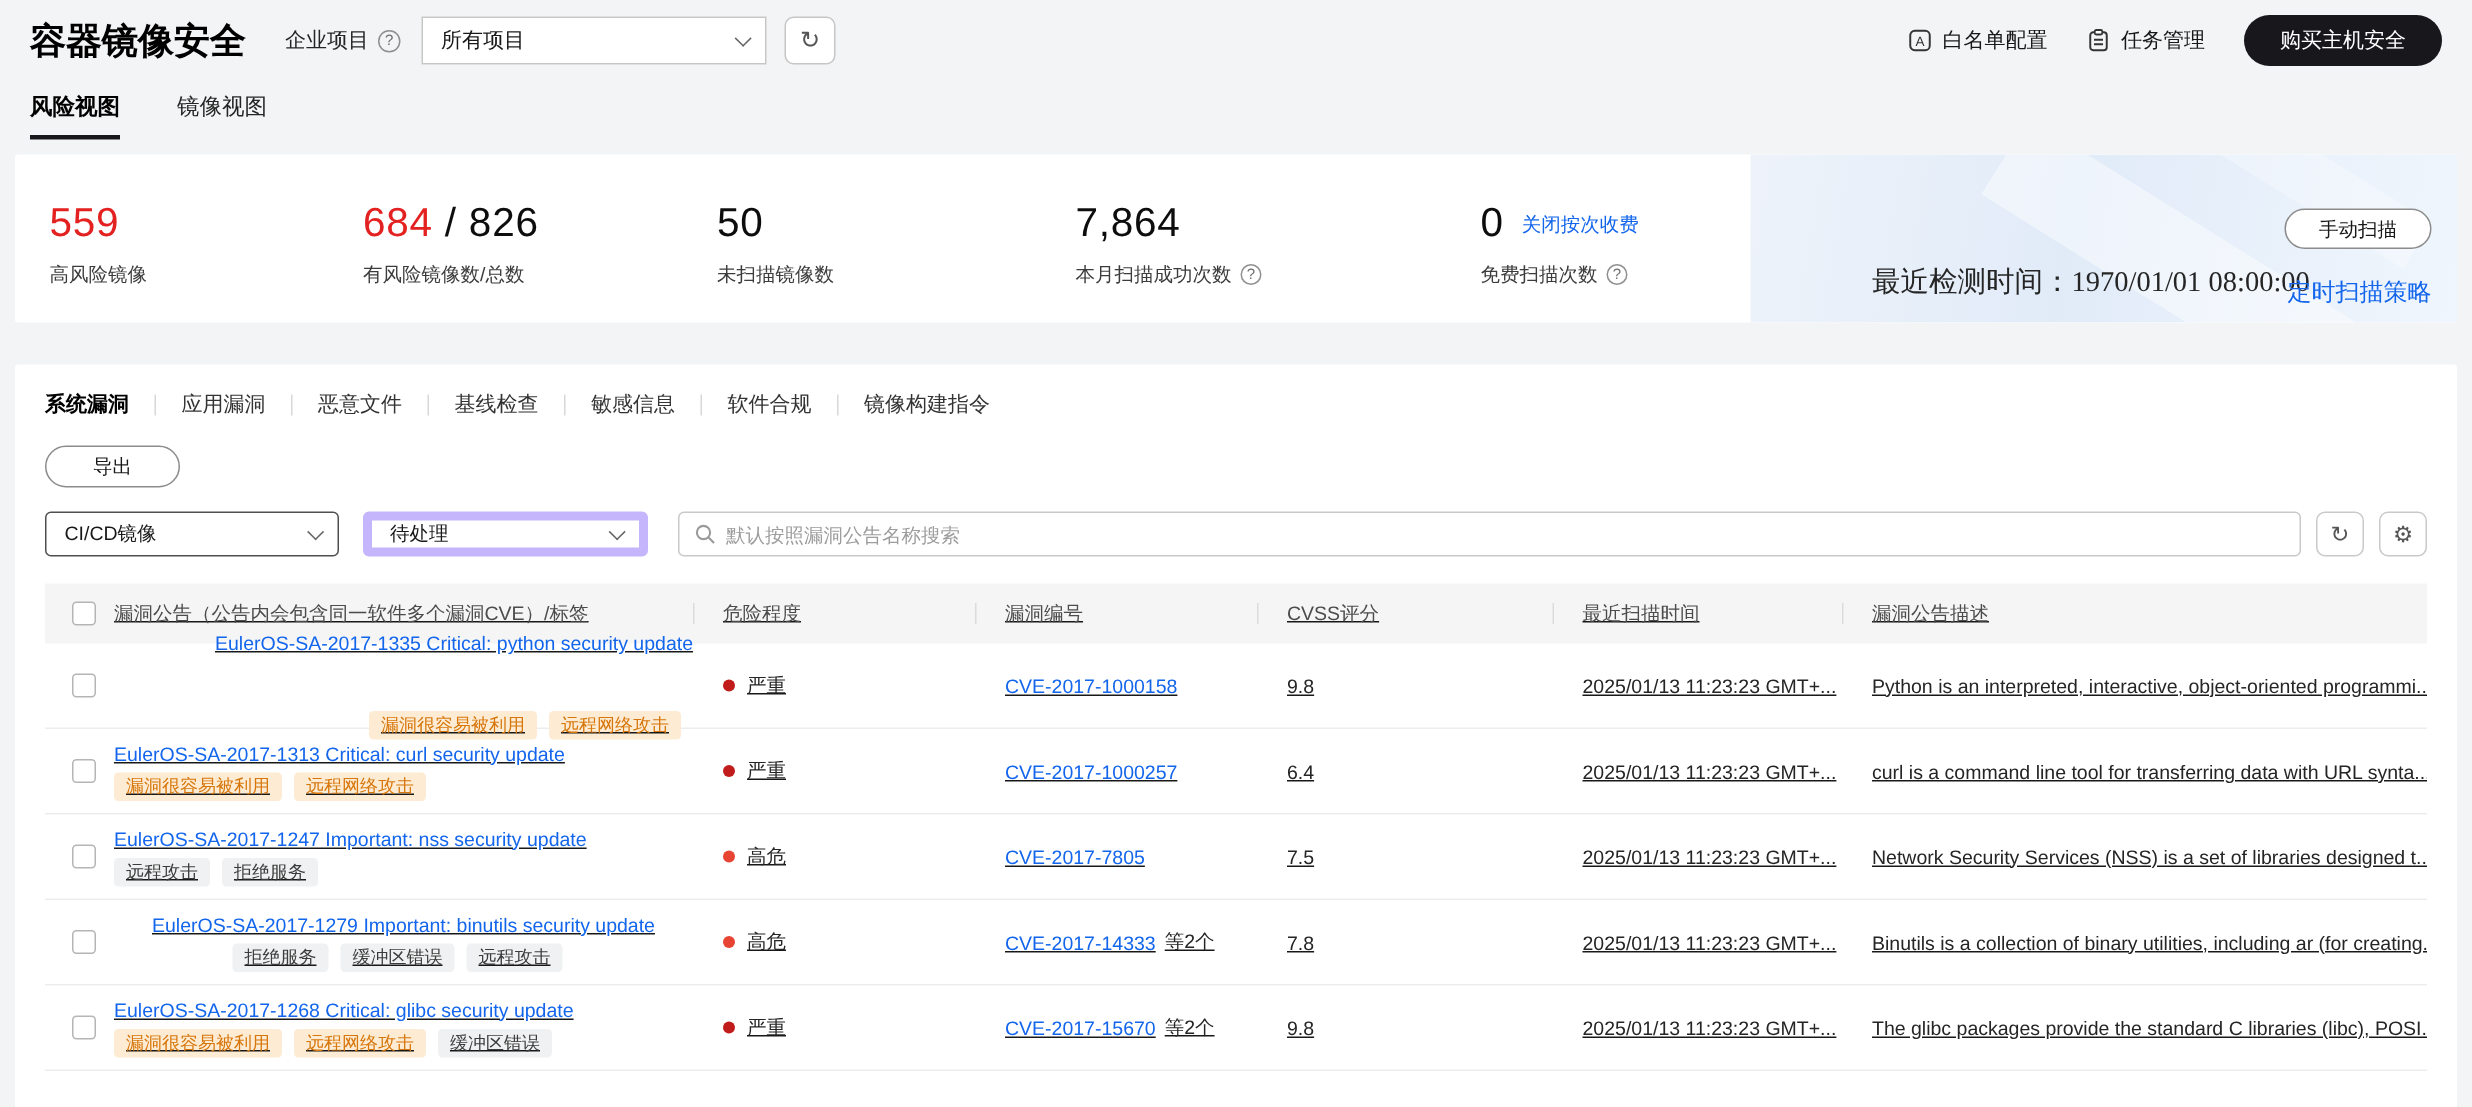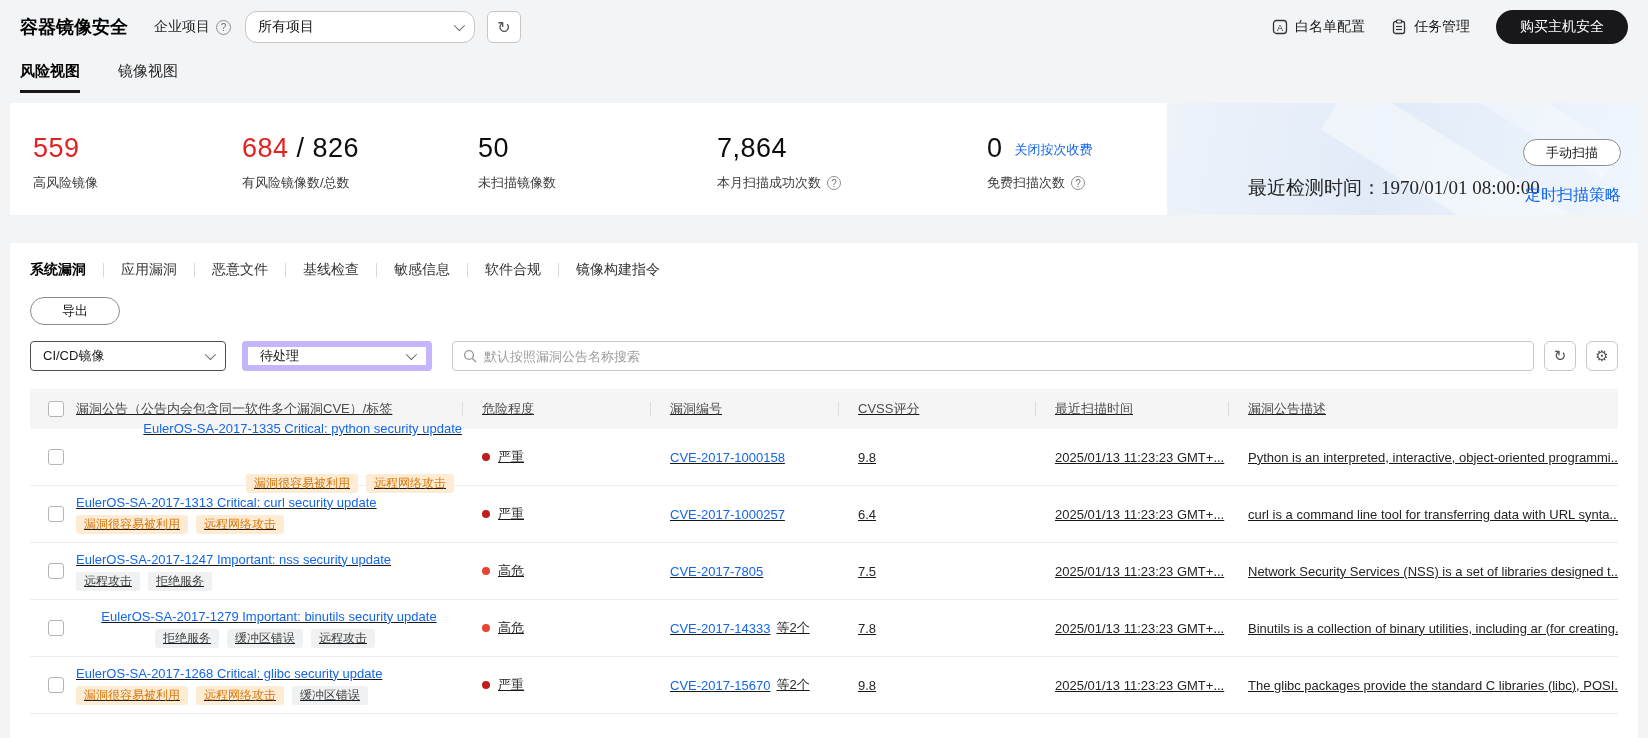--- a/index.html
+++ b/index.html
@@ -5,31 +5,31 @@
   * { margin:0; padding:0; box-sizing:border-box; }
   html,body { width:1648px; height:738px; overflow:hidden; }
   body {
     background:#f3f4f6;
     font-family:"Liberation Sans","DejaVu Sans",sans-serif;
     color:#181818;
     font-size:13px;
   }
   
   .topbar { display:flex; align-items:center; height:44px; padding:10px 20px 0 20px; }
-  .page-title { font-size:18px; font-weight:bold; color:#000; }
+  .page-title { font-size:24px; font-weight:bold; color:#000; }
   .ep-label { margin-left:26px; font-size:14px; color:#252525; }
   .help-icon {
     display:inline-flex; align-items:center; justify-content:center;
     width:15px; height:15px; margin-left:6px; border:1px solid #8f8f8f; border-radius:50%;
     font-size:10px; color:#707070; vertical-align:-2px;
   }
   .project-select {
     display:flex; align-items:center; justify-content:space-between;
     width:230px; height:32px; margin-left:14px; padding:0 12px;
-    background:#fff; border:1px solid #c6c6c6; border-radius:12px; font-size:14px;
+    background:#fff; border:1px solid #c6c6c6; border-radius:0; font-size:14px;
   }
   .chev { width:8px; height:8px; border-right:1.5px solid #666; border-bottom:1.5px solid #666; transform:rotate(45deg) translateY(-2px); }
   .icon-btn {
     display:flex; align-items:center; justify-content:center;
     width:34px; height:32px; margin-left:12px;
     background:#fff; border:1px solid #c6c6c6; border-radius:6px;
     font-size:16px; color:#555; cursor:pointer;
   }
   .topbar-right { margin-left:auto; display:flex; align-items:center; }
   .top-link { display:flex; align-items:center; margin-right:26px; font-size:14px; color:#181818; cursor:pointer; }

